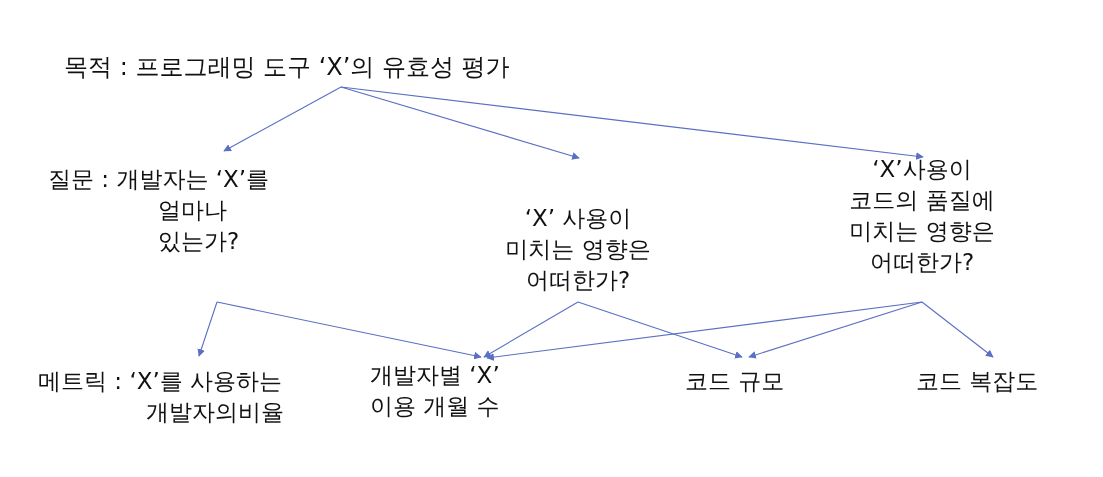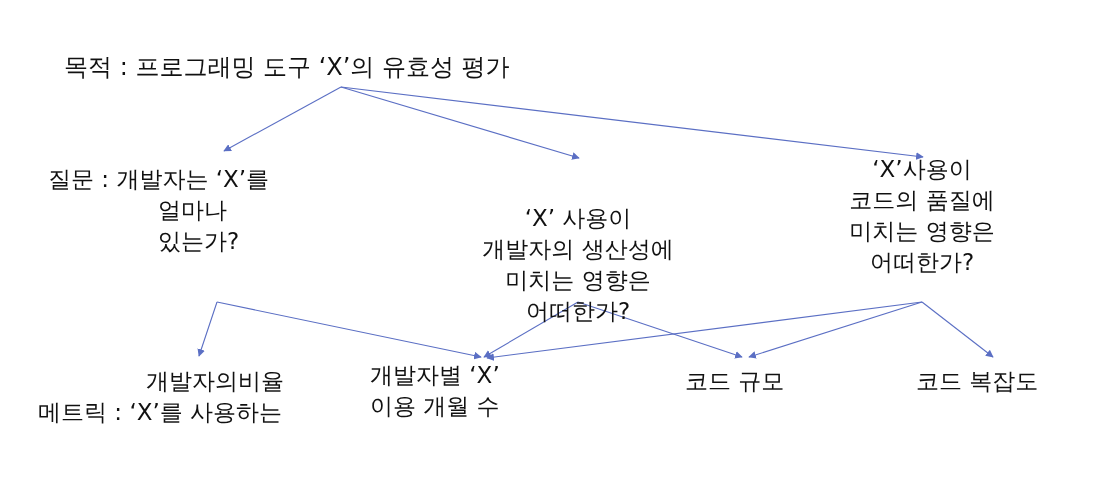--- a/index.html
+++ b/index.html
@@ -44,35 +44,34 @@
 </div>
 
 <div class="txt" style="left:48px; top:164px;">
   <span class="line"><span>질문</span> <span>:</span> <span>개발자는 ‘X’를</span></span>
   <span class="line" style="padding-left:110px;">얼마나</span>
   <span class="line" style="padding-left:110px;">있는가?</span>
 </div>
 
 <div class="txt center" style="left:458px; top:164px; width:240px;margin-top:39px;">
   <span class="line">‘X’ 사용이</span>
-  <span class="line">개발자의 생산성에</span>
   <span class="line">미치는 영향은</span>
   <span class="line">어떠한가?</span>
 </div>
 
 <div class="txt center" style="left:812px; top:154px; width:220px;text-align:center;">
   <span class="line">‘X’사용이</span>
   <span class="line">코드의 품질에</span>
   <span class="line">미치는 영향은</span>
   <span class="line">어떠한가?</span>
 </div>
 
 <div class="txt" style="left:38px; top:366px;">
+  <span class="line"><span>메트릭</span> <span>:</span> <span>‘X’를 사용하는</span></span>
   <span class="line" style="padding-left:108px;">개발자의비율</span>
-  <span class="line"><span>메트릭</span> <span>:</span> <span>‘X’를 사용하는</span></span>
 </div>
 
 <div class="txt" style="left:370px; top:360px;">
   <span class="line">개발자별 ‘X’</span>
   <span class="line">이용 개월 수</span>
 </div>
 
 <div class="txt" style="left:646px; top:366px;margin-left:39px;">
   <span class="line">코드 규모</span>
 </div>

